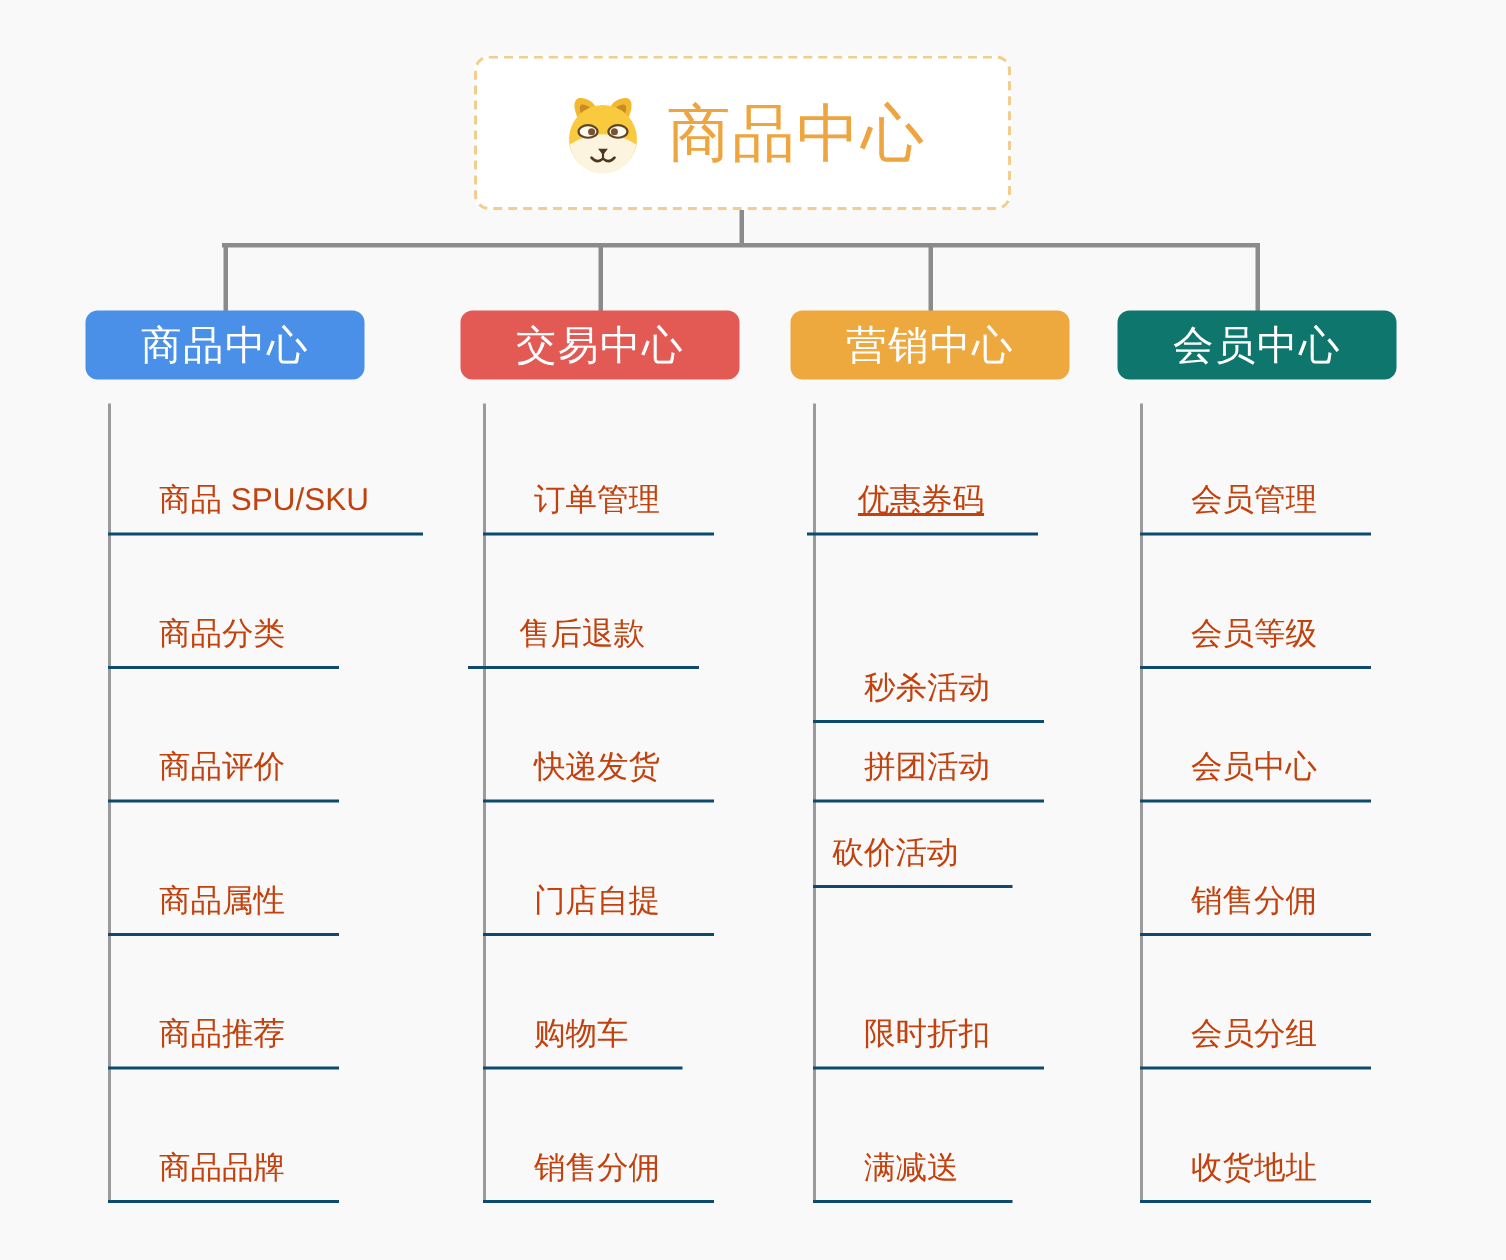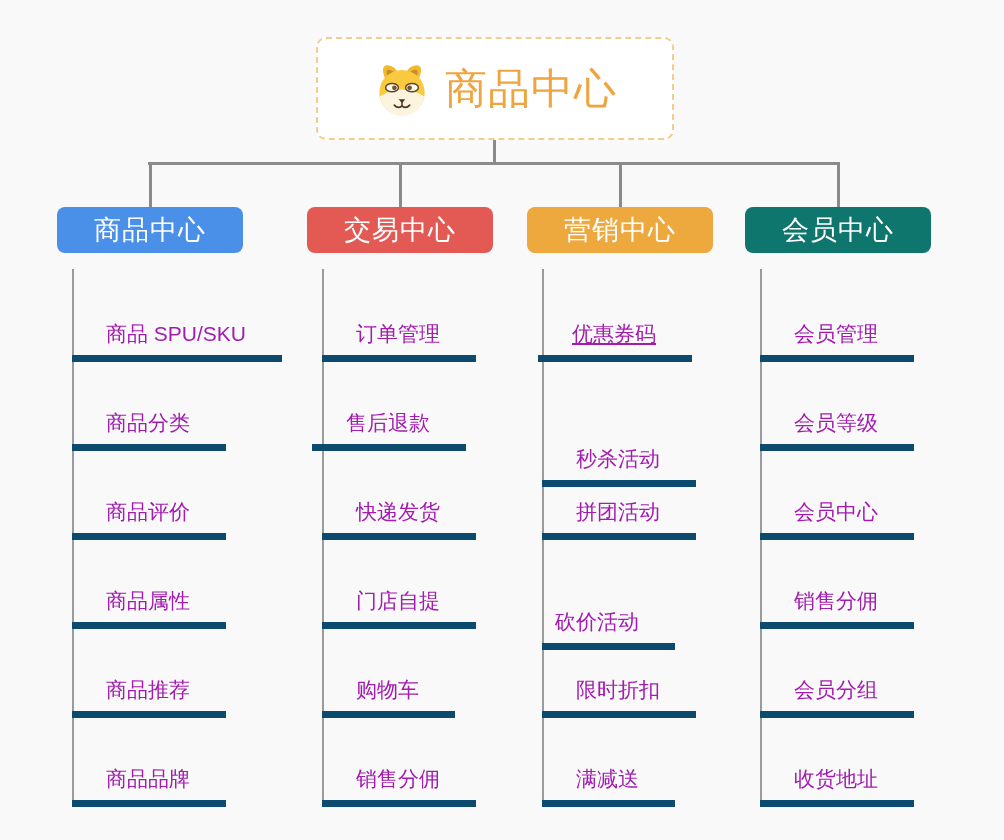--- a/index.html
+++ b/index.html
@@ -39,24 +39,24 @@
     color:#ffffff;font-size:27px;letter-spacing:1px;
     cursor:pointer;
     box-sizing:border-box;
   }
   
   .trunk{position:absolute;width:2px;background:#9b9b9b;top:269px;height:531px;}
   
   .leaf{
     position:absolute;
     white-space:nowrap;
-    font-size:21px;color:#a21caf;
+    font-size:21px;color:#c2410c;
     line-height:27px;
     padding:0 36px 8px 34px;
-    border-bottom:7px solid #0c4a6e;
+    border-bottom:2px solid #0c4a6e;
     cursor:pointer;
   }
 </style>
 </head>
 <body>
 
 <div class="canvas">
 
   <div class="line" style="left:493px;top:140px;width:3px;height:23px;"></div>
   <div class="line" style="left:148px;top:162px;width:692px;height:3px;"></div>
@@ -101,21 +101,21 @@
       <div class="leaf" style="left: 312px; top: 409px;">售后退款</div>
       <div class="leaf" style="left: 322px; top: 498px;">快递发货</div>
       <div class="leaf" style="left: 322px; top: 587px;">门店自提</div>
       <div class="leaf" style="left: 322px; top: 676px;">购物车</div>
       <div class="leaf" style="left: 322px; top: 765px;">销售分佣</div>
       <div class="branch-box" style="left: 527px; background: rgb(237, 168, 62);">营销中心</div>
       <div class="trunk" style="left: 542px;"></div>
       <div class="leaf" style="left: 538px; top: 320px; text-decoration: underline;">优惠券码</div>
       <div class="leaf" style="left: 542px; top: 408px; margin-top: 37px;">秒杀活动</div>
       <div class="leaf" style="left: 542px; top: 498px;">拼团活动</div>
-      <div class="leaf" style="left: 542px; top: 608px; padding-left: 13px;">砍价活动</div>
+      <div class="leaf" style="left: 542px; top: 555px; padding-left: 13px;">砍价活动</div>
       <div class="leaf" style="left: 542px; top: 676px;">限时折扣</div>
       <div class="leaf" style="left: 542px; top: 765px;">满减送</div>
       <div class="branch-box" style="left: 745px; background: #0f766e;">会员中心</div>
       <div class="trunk" style="left: 760px;"></div>
       <div class="leaf" style="left: 760px; top: 320px;">会员管理</div>
       <div class="leaf" style="left: 760px; top: 409px;">会员等级</div>
       <div class="leaf" style="left: 760px; top: 498px;">会员中心</div>
       <div class="leaf" style="left: 760px; top: 587px;">销售分佣</div>
       <div class="leaf" style="left: 760px; top: 676px;">会员分组</div>
       <div class="leaf" style="left: 760px; top: 765px;">收货地址</div>

